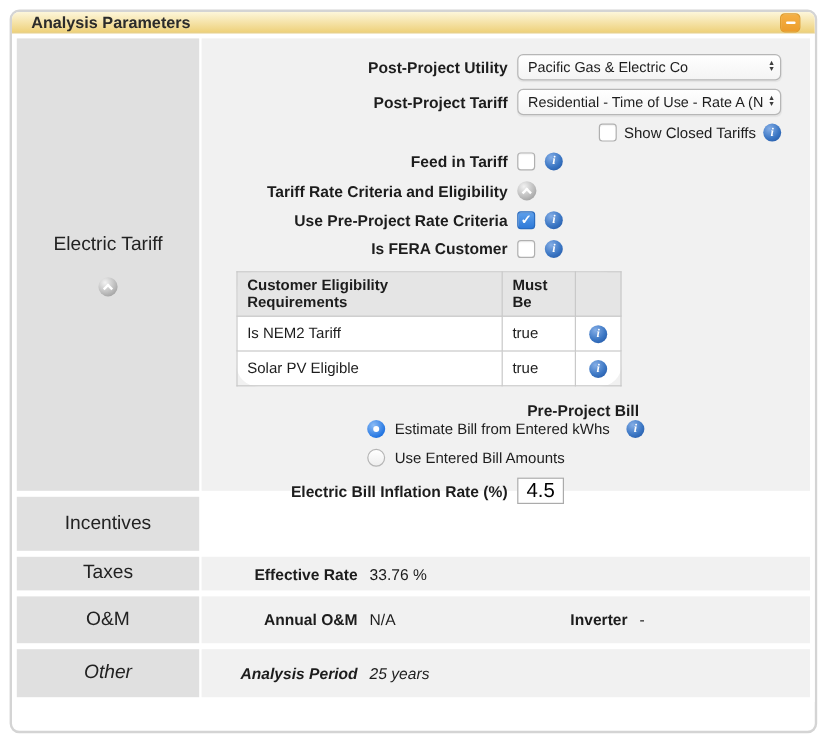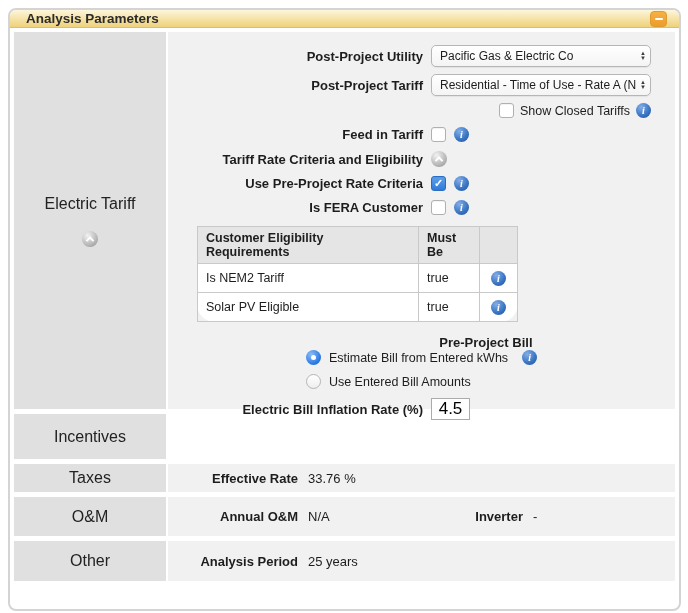--- a/index.html
+++ b/index.html
@@ -46,21 +46,21 @@
   .radio-group { display:flex; flex-direction:column; gap:9px; }
   .radio-line { display:flex; align-items:center; }
   
   .text-input { width:39px; height:22px; border:1px solid #ababab; background:#fff; font-size:17px; text-align:center; font-family:"Liberation Sans", sans-serif; }
   
   .brow-content { display:flex; align-items:center; font-size:13px; }
   .blabel { width:130px; flex:none; text-align:right; font-weight:bold; margin-right:10px; }
   .bvalue { font-size:13px; }
   .w150 { width:150px; flex:none; }
   .blabel2 { width:65px; flex:none; text-align:right; font-weight:bold; margin-right:10px; }
-  .h-incentives { height:45px; } .h-taxes { height:28px; } .h-om { height:39px; } .h-other { height:40px; }
+  .h-incentives { height:45px; } .h-taxes { height:28px; } .h-om { height:39px; } .h-other { height:40px;font-style:italic; }
   .right-align-225 { width:220px; display:flex; justify-content:flex-end; align-items:center; }
 </style>
 </head>
 <body>
 
 <div class="panel">
   <div class="panel-header">
     <span class="panel-title">Analysis Parameters</span>
     <span class="collapse-btn">
         <span class="minus"></span>

